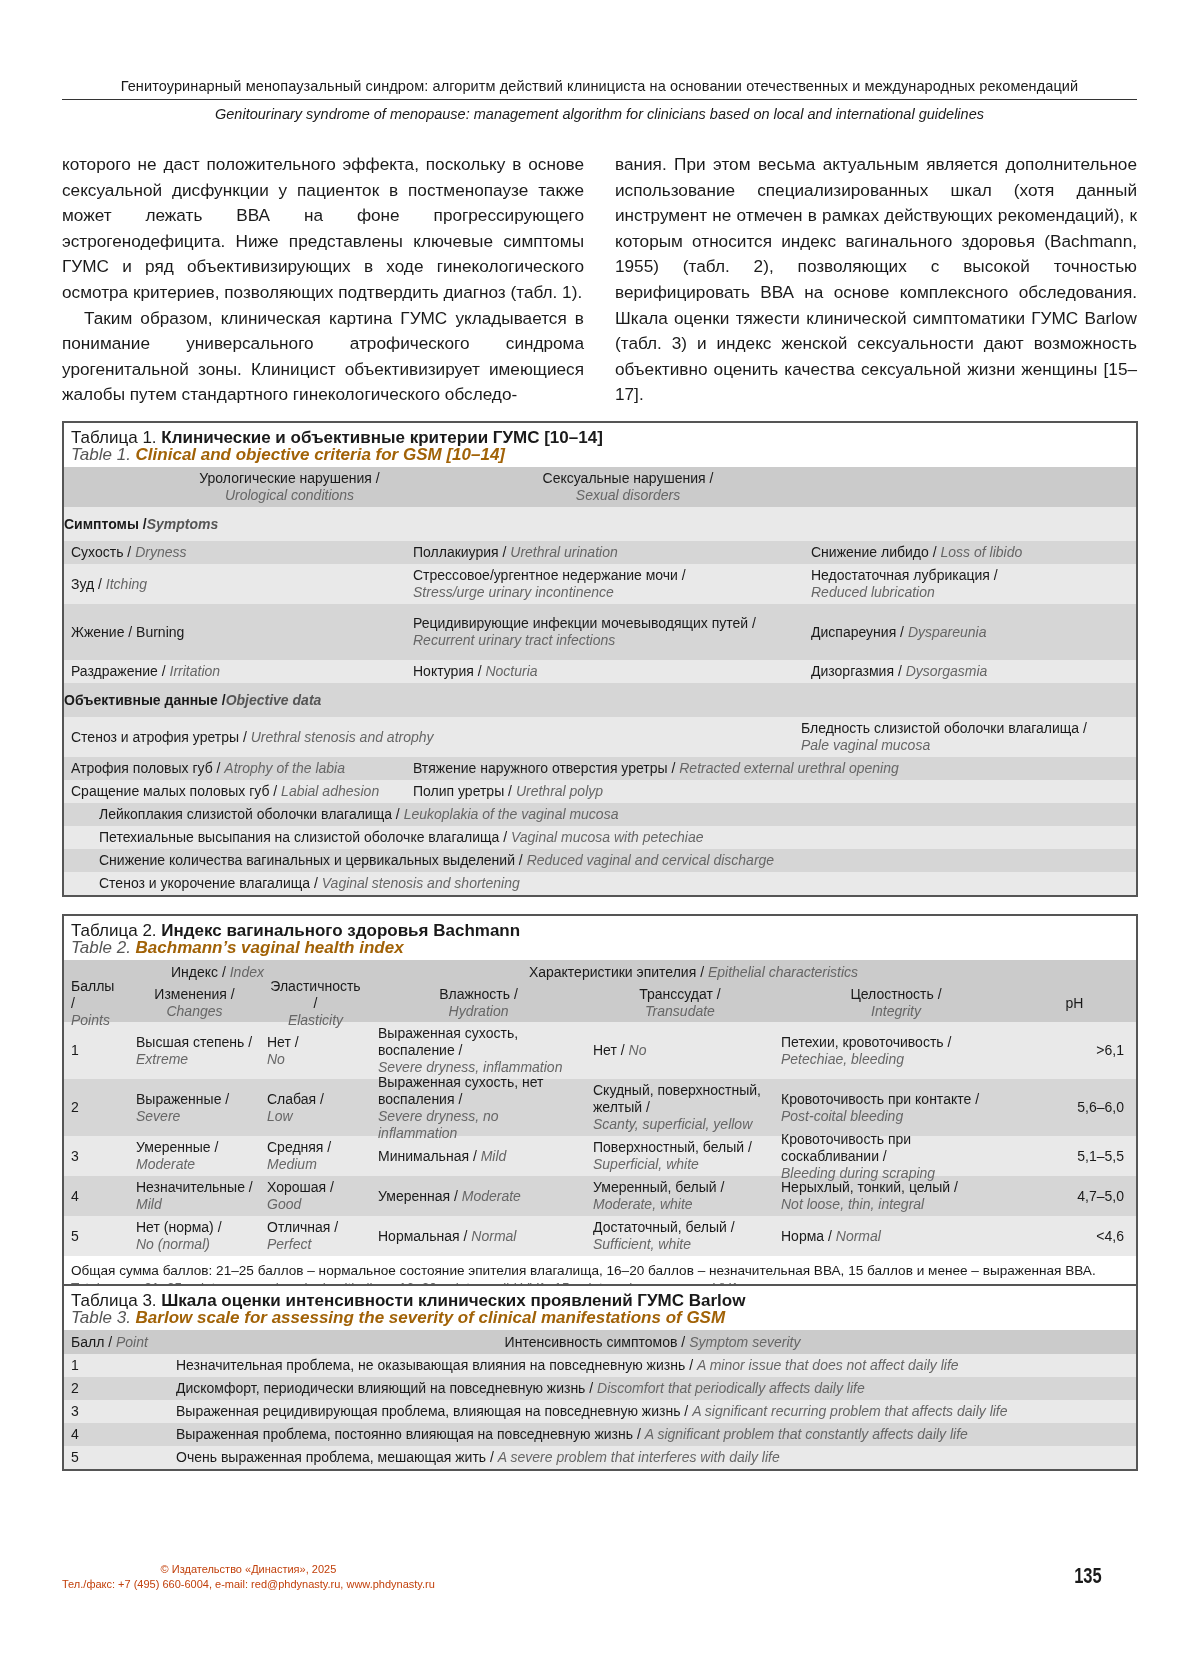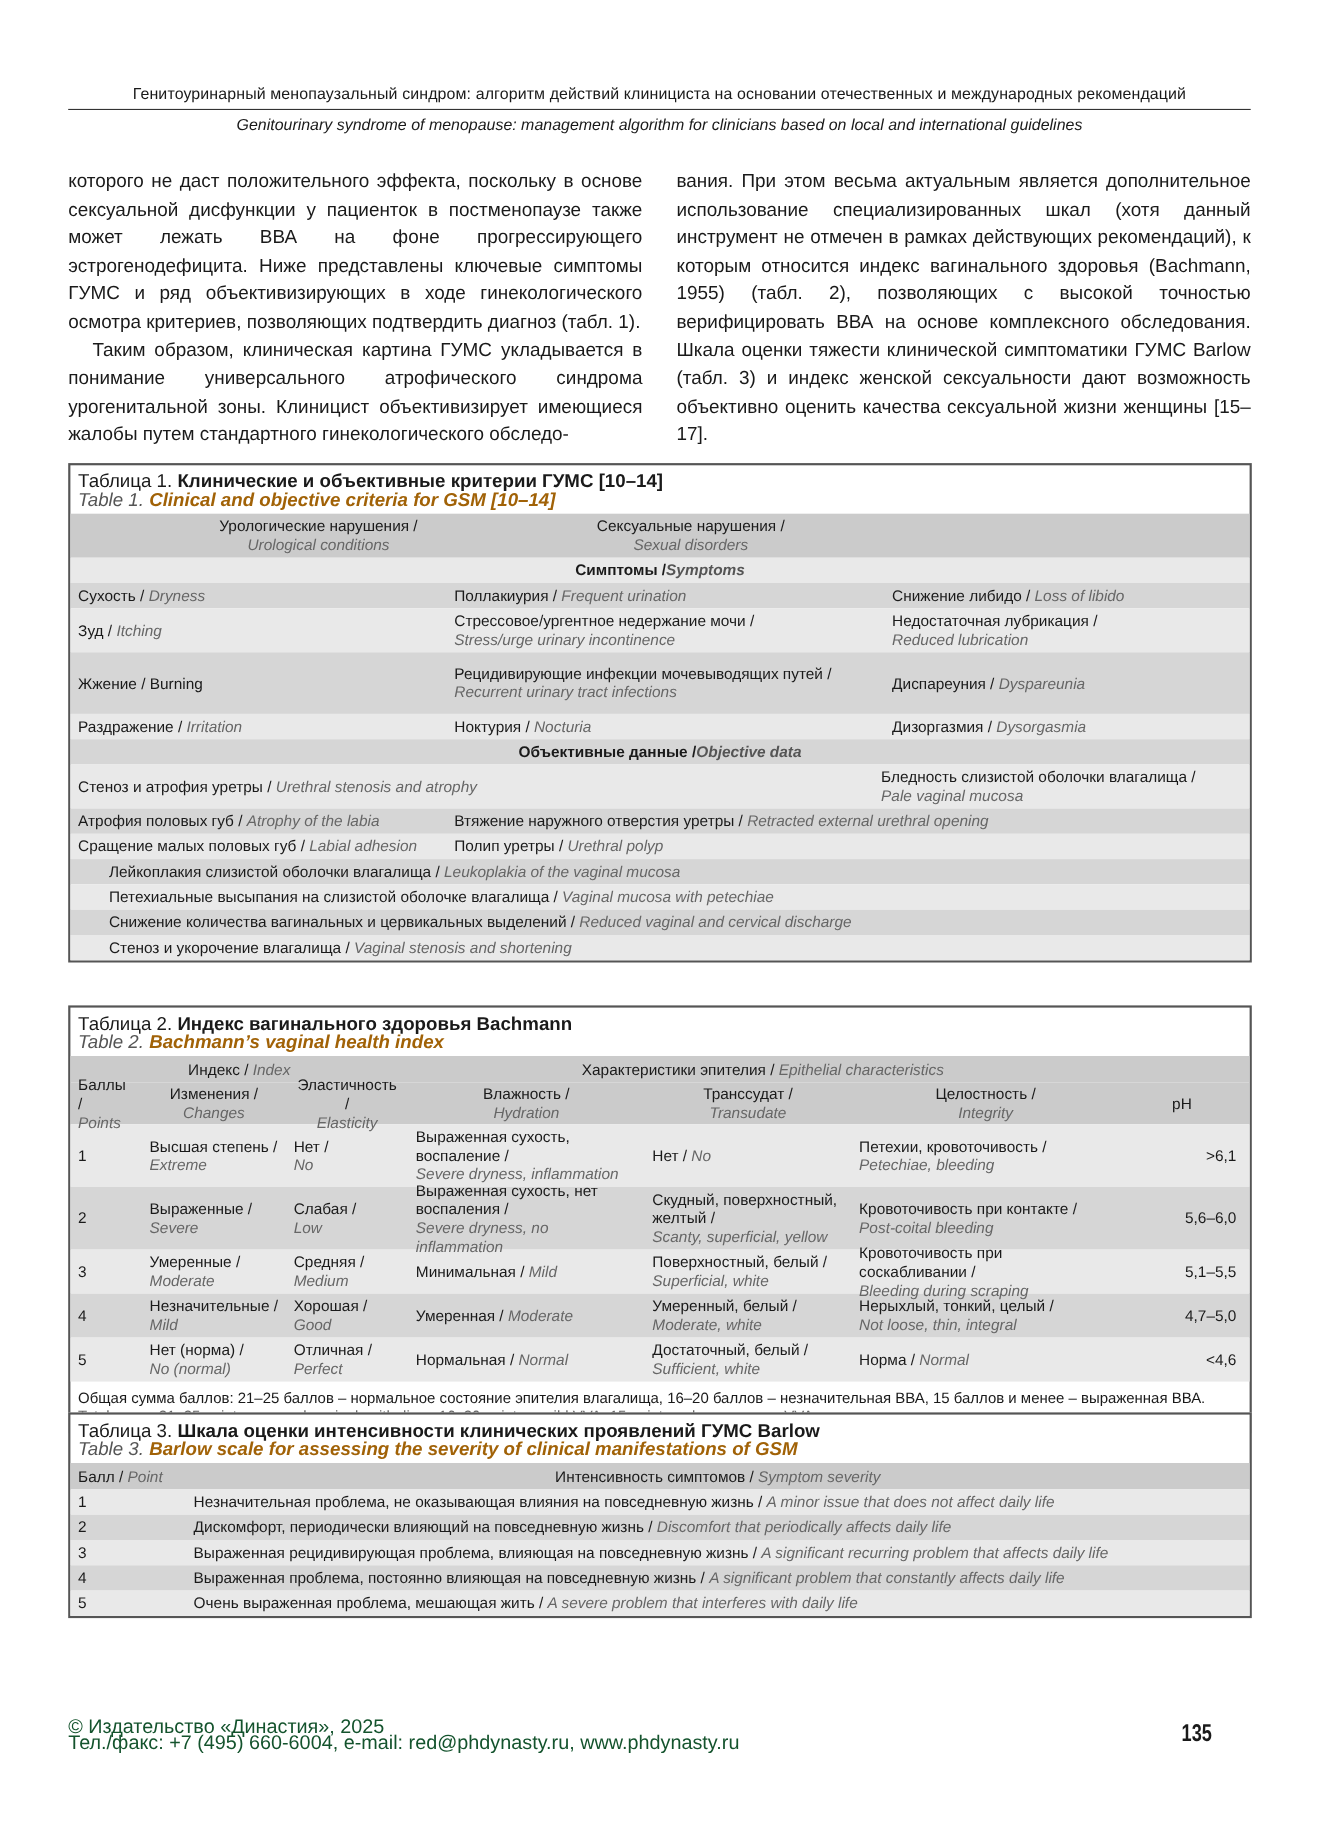--- a/index.html
+++ b/index.html
@@ -16,41 +16,41 @@
   .cap .ru b { font-weight: bold; }
   .cap .en { font-style: italic; color: #555; }
   .cap .en b { font-weight: bold; color: #a16207; }
   .en-i { font-style: italic; color: #666; }
   .hdr { background: #cbcbcb; }
   .alt-a { background: #d6d6d6; }
   .alt-b { background: #e9e9e9; }
   .row { display: flex; align-items: center; font-size: 14px; line-height: 17px; }
   .cell { padding: 2px 7px; box-sizing: border-box; }
   .center { text-align: center; }
-  .section { justify-content: center; font-weight: bold; height: 23px; }
+  .section { font-weight: bold; height: 34px; }
   .section .en-i { font-weight: bold; color: #555; }
   
   .t1c1 { width: 342px; }
   .t1c2 { width: 398px; }
   .t1c3 { width: 332px; }
   .t1full { width: 100%; padding-left: 35px; }
   
   .t2c1 { width: 65px; }
   .t2c2 { width: 131px; }
   .t2c3 { width: 111px; }
   .t2c4 { width: 215px; }
   .t2c5 { width: 188px; }
   .t2c6 { width: 244px; }
   .t2c7 { width: 118px; text-align: right; padding-right: 12px; }
   .note { padding: 6px 7px 5px 7px; font-size: 13.6px; line-height: 17px; }
   .note .en { color: #666; }
   
   .t3c1 { width: 105px; }
   .t3c2 { width: 967px; }
-  .footer { position: absolute; left: 62px; top: 1562px; font-size: 18px; line-height: 15px; color: #14532d; }
+  .footer { position: absolute; left: 62px; top: 1562px; font-size: 11px; line-height: 15px; color: #c2410c; text-align: center; }
   .page-num { position: absolute; right: 98px; top: 1563px; font-size: 22px; font-weight: bold; transform: scaleX(0.75); transform-origin: right; }
 </style>
 </head>
 <body>
 
 <div class="running-head">
   <div class="rh-ru">Генитоуринарный менопаузальный синдром: алгоритм действий клинициста на основании отечественных и международных рекомендаций</div>
   <div class="rh-en">Genitourinary syndrome of menopause: management algorithm for clinicians based on local and international guidelines</div>
 </div>
 
@@ -78,21 +78,21 @@
         <div>Сексуальные нарушения /</div>
         <div class="en-i">Sexual disorders</div>
       </div>
   </div>
   <div class="row section alt-b">
     <span>Симптомы / </span>
       <span class="en-i">Symptoms</span>
   </div>
   <div class="row alt-a" style="height:23px;">
     <div class="cell t1c1"><span>Сухость / </span><span class="en-i">Dryness</span></div>
-    <div class="cell t1c2"><span>Поллакиурия / </span><span class="en-i">Frequent urination</span></div>
+    <div class="cell t1c2"><span>Поллакиурия / </span><span class="en-i">Urethral urination</span></div>
     <div class="cell t1c3"><span>Снижение либидо / </span><span class="en-i">Loss of libido</span></div>
   </div>
   <div class="row alt-b" style="height:40px;">
     <div class="cell t1c1"><span>Зуд / </span><span class="en-i">Itching</span></div>
     <div class="cell t1c2">
         <div>Стрессовое/ургентное недержание мочи /</div>
         <div class="en-i">Stress/urge urinary incontinence</div>
       </div>
     <div class="cell t1c3">
         <div>Недостаточная лубрикация /</div>

